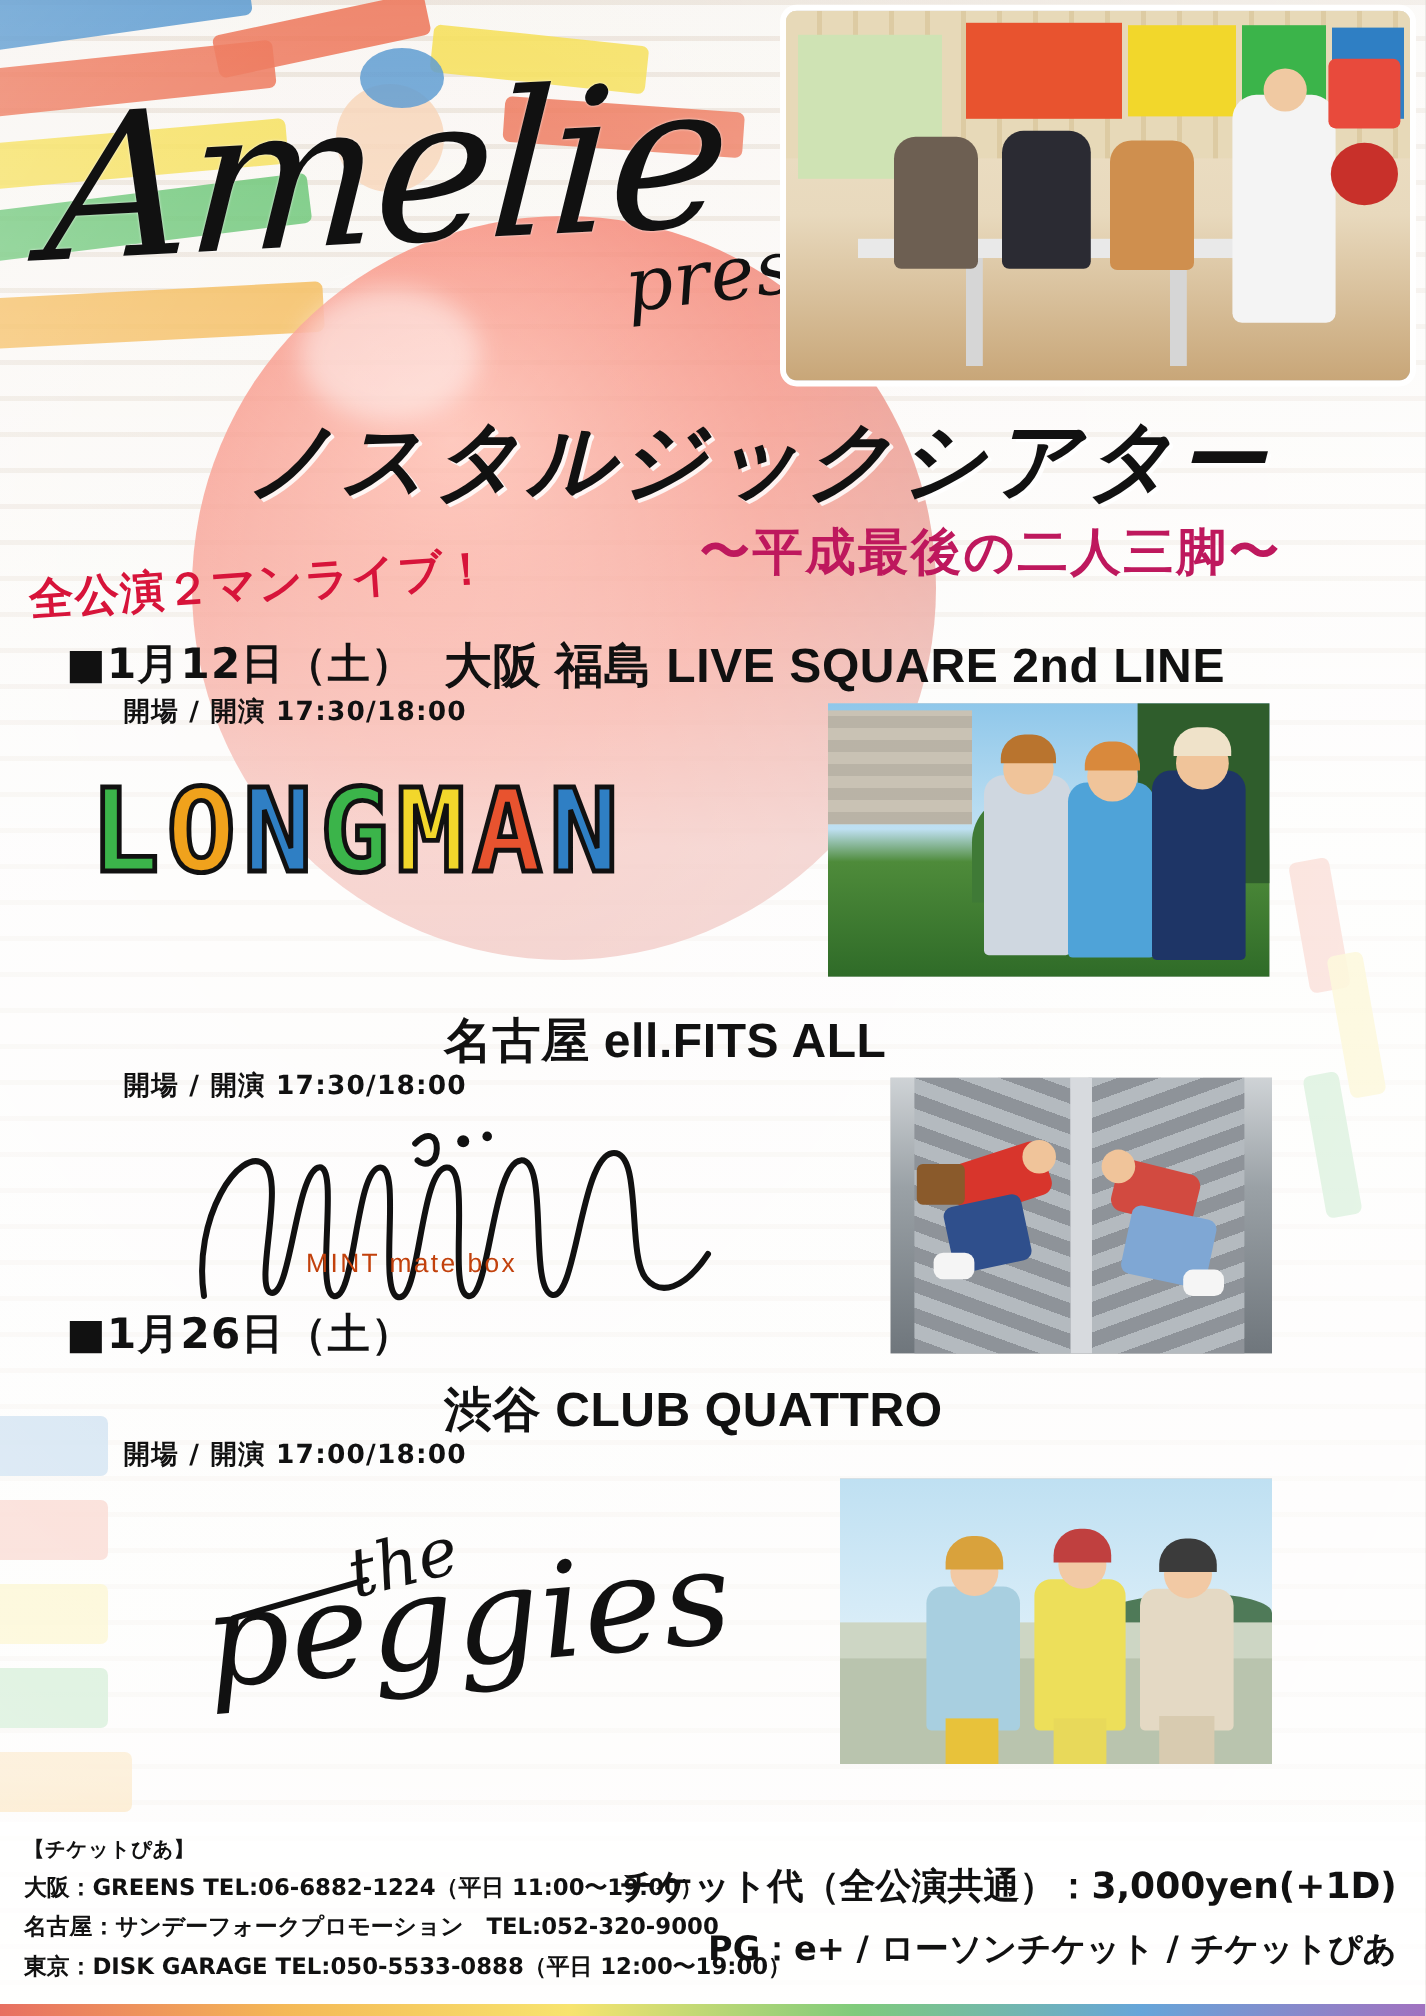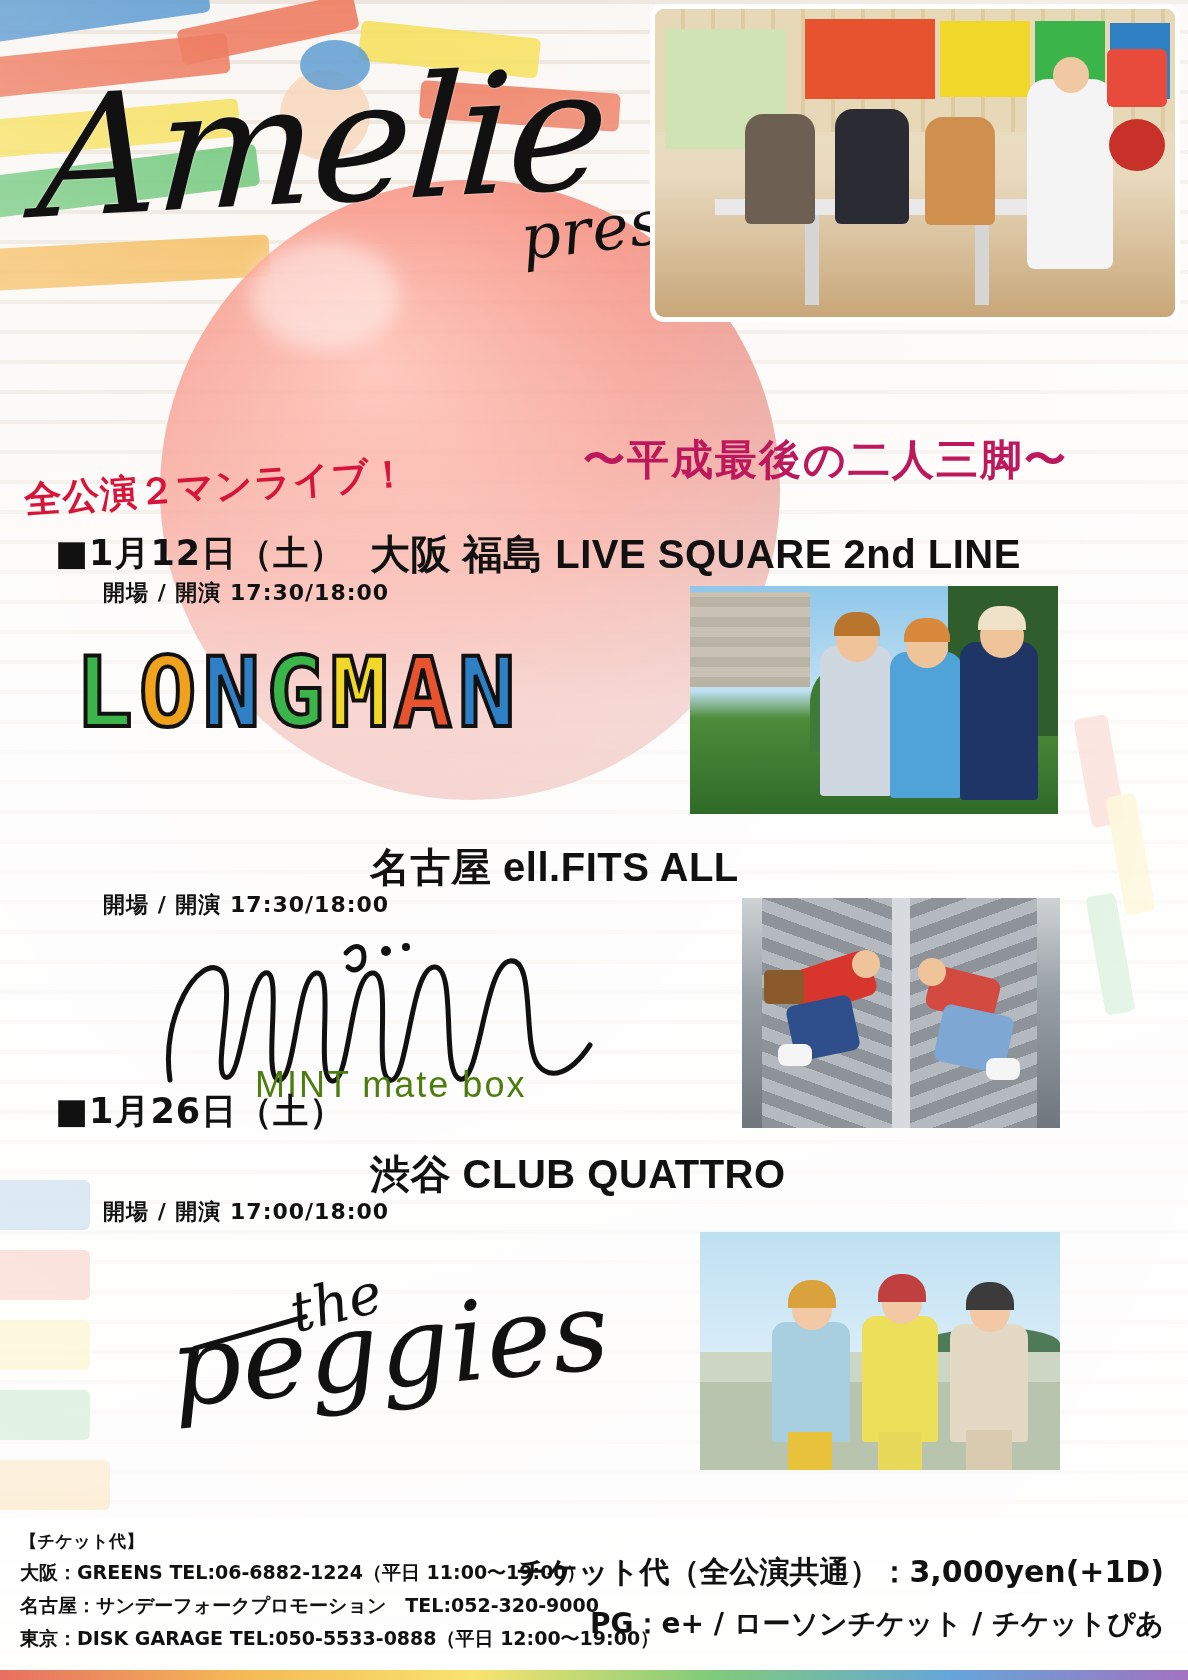--- a/index.html
+++ b/index.html
@@ -195,25 +195,25 @@
   .mint-wrap {
     position: absolute;
     left: 150px;
     top: 925px;
     width: 470px;
     height: 175px;
   }
   .mint-label {
     position: absolute;
     left: 255px;
-    top: 1064px;
+    top: 1040px;
     font-family: "Liberation Sans", sans-serif;
-    font-size: 36px;
+    font-size: 22px;
     letter-spacing: 2px;
-    color: #4d7c0f;
+    color: #c2410c;
   }
 
   
   .peggies-the {
     position: absolute;
     left: 290px;
     top: 1270px;
     font-family: "DejaVu Serif", serif;
     font-style: italic;
     font-size: 56px;
@@ -360,20 +360,21 @@
 
     <div style="position:absolute;left:90px;top:105px;width:70px;height:110px;background:#6d5f52;border-radius:18px 18px 6px 6px;"></div>
     <div style="position:absolute;left:180px;top:100px;width:74px;height:115px;background:#2b2b33;border-radius:18px 18px 6px 6px;"></div>
     <div style="position:absolute;left:270px;top:108px;width:70px;height:108px;background:#cf8f4e;border-radius:18px 18px 6px 6px;"></div>
     <div style="position:absolute;left:372px;top:70px;width:86px;height:190px;background:#f4f4f4;border-radius:20px 20px 8px 8px;"></div>
     <div style="position:absolute;left:398px;top:48px;width:36px;height:36px;border-radius:50%;background:#f0c9a2;"></div>
     <div style="position:absolute;right:8px;top:40px;width:60px;height:58px;background:#e84a3c;border-radius:6px;"></div>
     <div style="position:absolute;right:10px;top:110px;width:56px;height:52px;background:#c8302a;border-radius:50%;"></div>
   </div>
 
+  <div class="title-main">ノスタルジックシアター</div>
   <div class="title-sub">〜平成最後の二人三脚〜</div>
   <div class="twoman">全公演２マンライブ！</div>
 
   <div class="show-date" style="left:55px;top:530px;">■1月12日（土）</div>
   <div class="show-venue" style="left:370px;top:527px;">大阪 福島 LIVE SQUARE 2nd LINE</div>
   <div class="show-time" style="left:103px;top:578px;">開場 / 開演 17:30/18:00</div>
 
   <div class="longman">
     <span class="lm-ch" style="color:#3bb44a;">L</span>
     <span class="lm-ch" style="color:#f0a21c;">O</span>
@@ -463,21 +464,21 @@
     <div style="position:absolute;left:178px;top:200px;width:44px;height:38px;background:#e8d95a;"></div>
 
     <div style="position:absolute;left:250px;top:92px;width:78px;height:118px;background:#e4d9c4;border-radius:14px 14px 4px 4px;"></div>
     <div style="position:absolute;left:270px;top:60px;width:40px;height:40px;border-radius:50%;background:#f2c9a4;"></div>
     <div style="position:absolute;left:266px;top:50px;width:48px;height:28px;border-radius:22px 22px 0 0;background:#3b3b3b;"></div>
     <div style="position:absolute;left:266px;top:198px;width:46px;height:40px;background:#d8cbb0;"></div>
   </div>
 
   <div class="footer">
     <div class="footer-left">
-      <div class="fl-title">【チケット代】</div>
+      <div class="fl-title">【チケットぴあ】</div>
       <div class="fl-line">大阪：GREENS  TEL:06-6882-1224（平日 11:00〜19:00）</div>
       <div class="fl-line">名古屋：サンデーフォークプロモーション　TEL:052-320-9000</div>
       <div class="fl-line">東京：DISK GARAGE  TEL:050-5533-0888（平日 12:00〜19:00）</div>
     </div>
     <div class="footer-right">
       <div class="fr-line1">チケット代（全公演共通）：3,000yen(+1D)</div>
       <div class="fr-line2">PG：e+ / ローソンチケット / チケットぴあ</div>
     </div>
     <div class="footer-strip"></div>
   </div>

